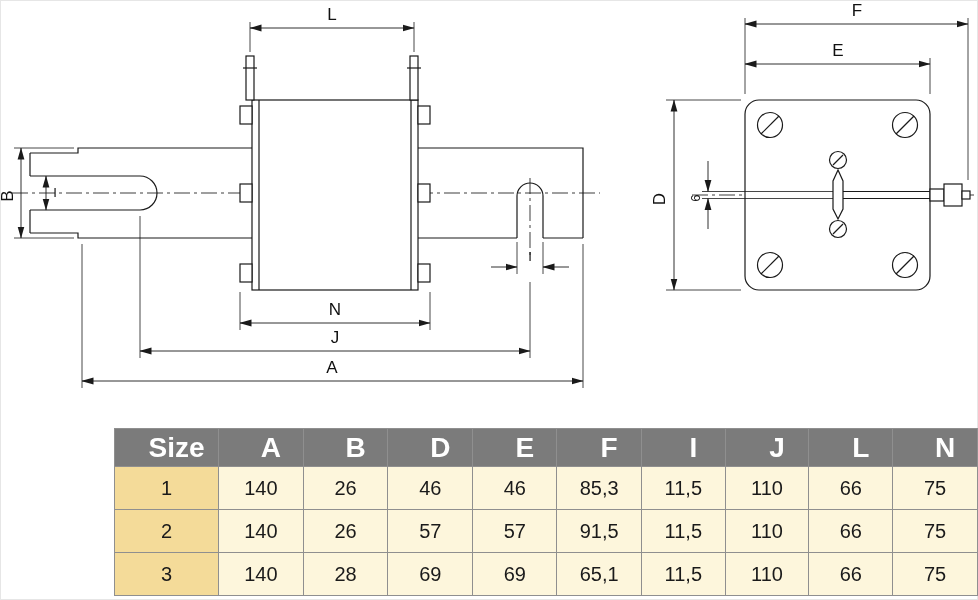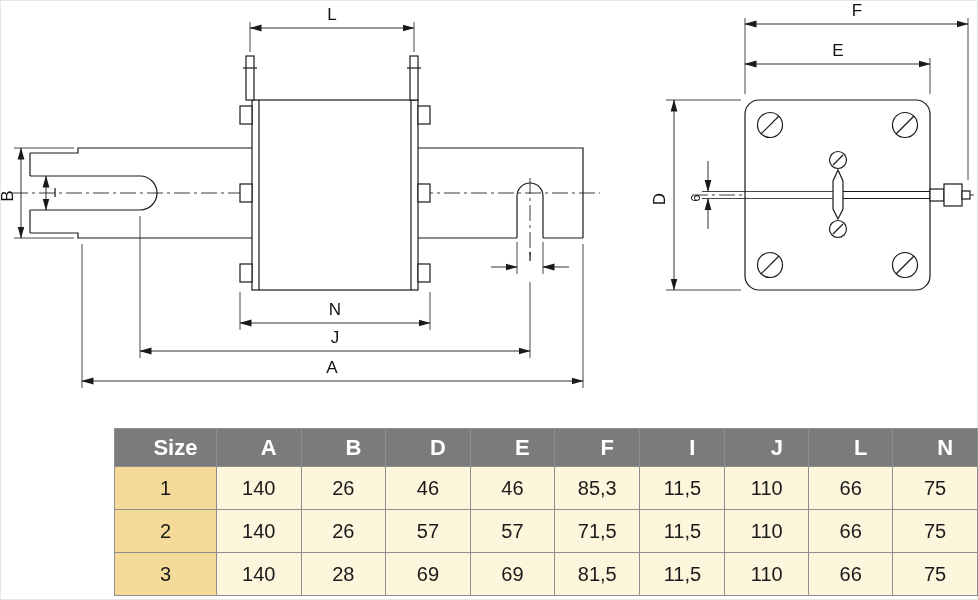--- a/index.html
+++ b/index.html
@@ -18,21 +18,21 @@
   svg .lbl-sm  { font-family:"Liberation Sans",sans-serif; font-size:13px; fill:#111; }
 
   .table-wrap { position:absolute; left:114px; top:428px; }
   table.dims { border-collapse:collapse; }
   table.dims th, table.dims td {
     border:1px solid var(--grid-line,#8f8f8f);
     text-align:center; vertical-align:middle; padding:0;
   }
   table.dims th {
     background:var(--header-bg,#7b7b7b); color:var(--header-text,#ffffff);
-    width:78px; height:37px; font-size:22px; font-weight:700;padding-left:20px;
+    width:78px; height:37px; font-size:28px; font-weight:700;padding-left:20px;
   }
   table.dims th:first-child { width:92px; }
   table.dims td { height:42px; font-size:20px; color:#1a1a1a; }
   table.dims td.size-cell { background:var(--size-col-bg,#f4db99); }
   table.dims td.val-cell  { background:var(--cell-bg,#fdf6dc);margin-top:8px; }
 </style>
 </head>
 <body>
 
 <div class="page">
@@ -231,33 +231,33 @@
             <td class="val-cell">110</td>
             <td class="val-cell">66</td>
             <td class="val-cell">75</td>
           </tr>
           <tr>
             <td class="size-cell">2</td>
             <td class="val-cell">140</td>
             <td class="val-cell">26</td>
             <td class="val-cell">57</td>
             <td class="val-cell">57</td>
-            <td class="val-cell">71,5</td>
+            <td class="val-cell">91,5</td>
             <td class="val-cell">11,5</td>
             <td class="val-cell">110</td>
             <td class="val-cell">66</td>
             <td class="val-cell">75</td>
           </tr>
           <tr>
             <td class="size-cell">3</td>
             <td class="val-cell">140</td>
             <td class="val-cell">28</td>
             <td class="val-cell">69</td>
             <td class="val-cell">69</td>
-            <td class="val-cell">81,5</td>
+            <td class="val-cell">65,1</td>
             <td class="val-cell">11,5</td>
             <td class="val-cell">110</td>
             <td class="val-cell">66</td>
             <td class="val-cell">75</td>
           </tr>
         </tbody>
     </table>
   </div>
 
 </div>

